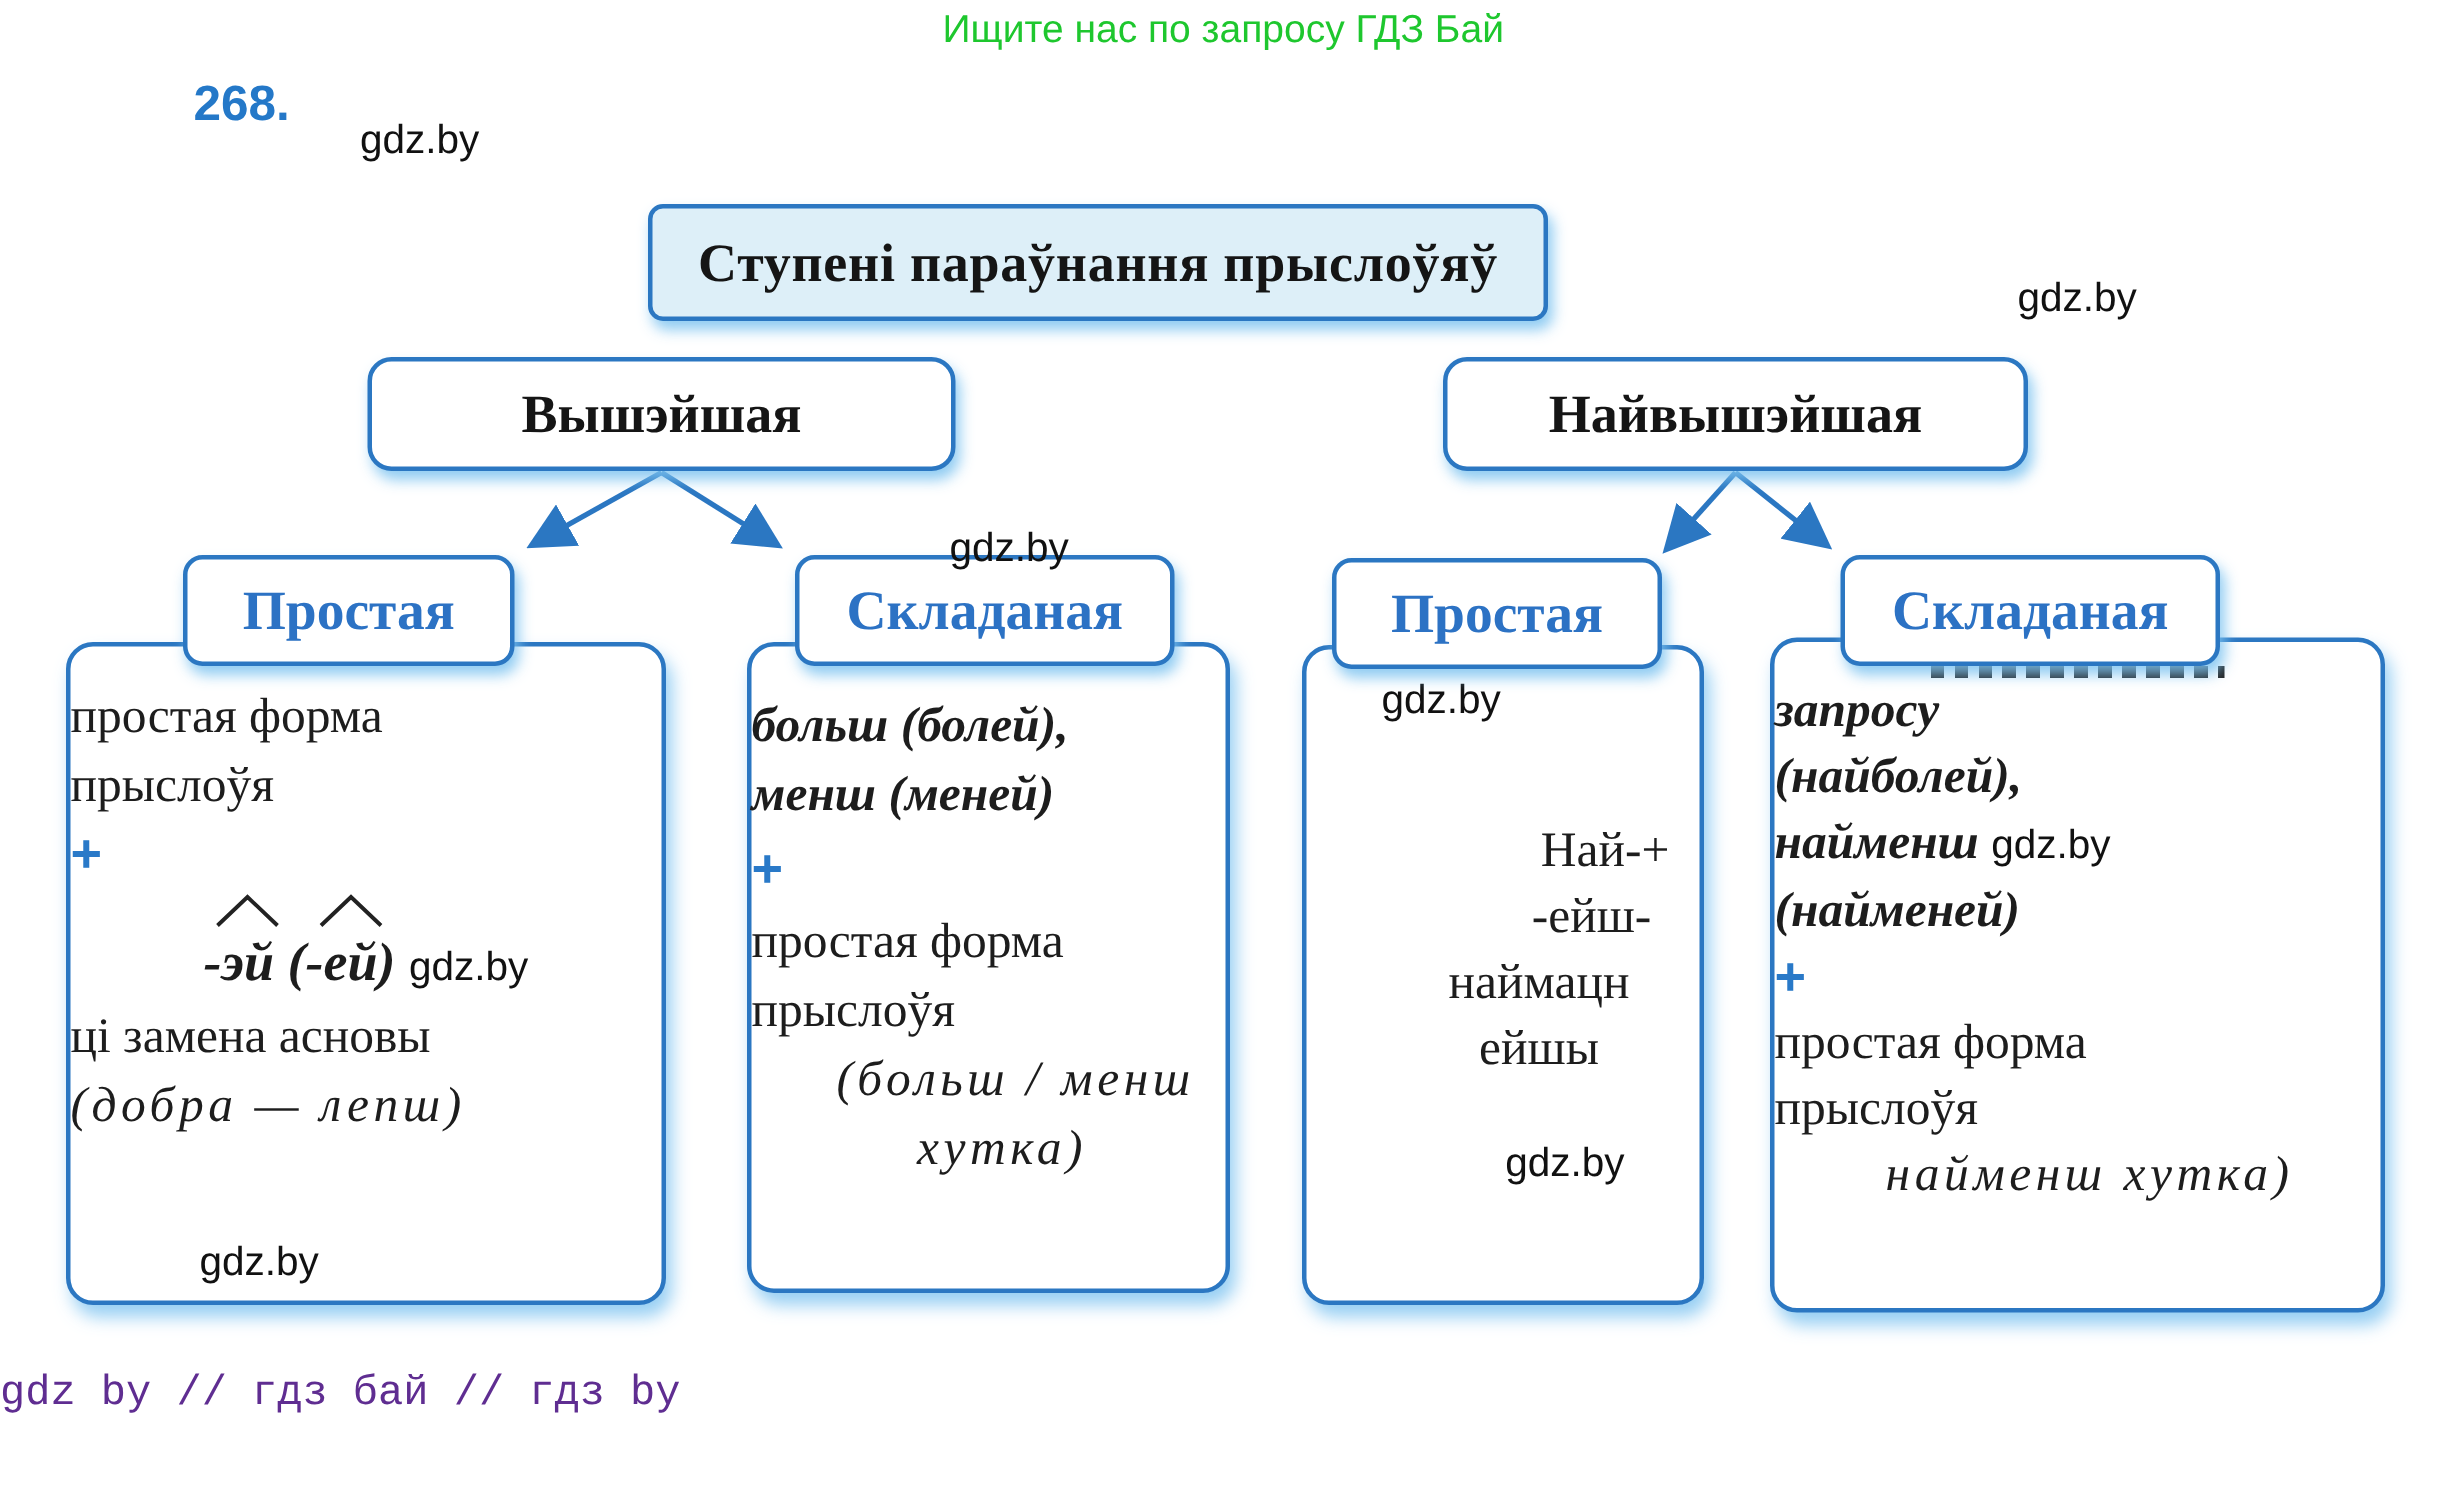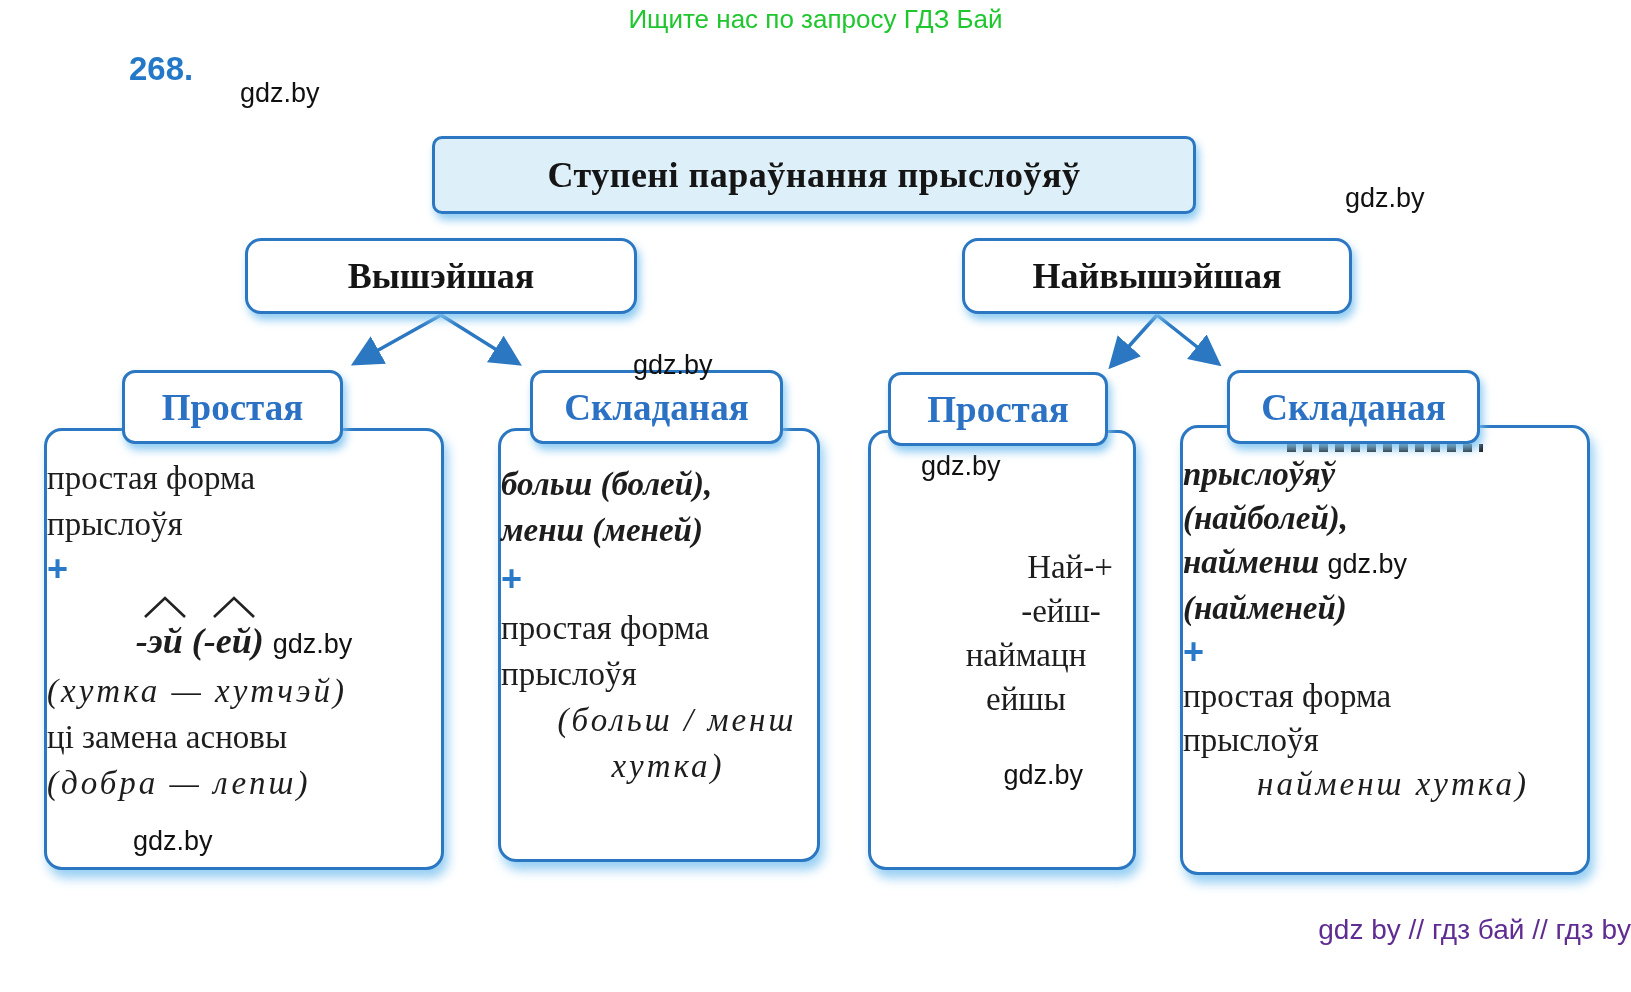--- a/index.html
+++ b/index.html
@@ -26,21 +26,21 @@
   }
 
   
   .node{
     position:absolute;background:#ffffff;border:3px solid #2b77c2;
     display:flex;align-items:center;justify-content:center;
     box-shadow:3px 6px 9px rgba(125,195,240,.85);
     z-index:3;box-sizing:border-box;
   }
   .title-node{
-    left:432px;top:136px;width:764px;height:78px;
+    left:432px;top:136px;width:600px;height:78px;
     background:#ddeff8;border-radius:10px;
   }
   .title-text{font-size:36px;font-weight:bold;color:#151515;letter-spacing:.5px;}
   .degree-node{height:76px;border-radius:16px;}
   .degree-higher{left:245px;top:238px;width:392px;text-align:center;}
   .degree-super{left:962px;top:238px;width:390px;}
   .degree-text{font-size:36px;font-weight:bold;color:#151515;}
   .label-node{height:74px;border-radius:13px;z-index:4;}
   .label-hs{left:122px;top:370px;width:221px;}
   .label-hc{left:530px;top:370px;width:253px;}
@@ -81,22 +81,22 @@
   .scribble{
     width:196px;height:8px;margin:0 auto 0 auto;
     background:repeating-linear-gradient(90deg,#222 0 9px,transparent 9px 16px);
   }
 
   
   #arrows{position:absolute;left:0;top:0;z-index:2;pointer-events:none;}
 
   
   .footer{
-    left:0;right:0;top:914px;text-align:right;
-    font-size:28px;color:#5f2d91;font-family:Liberation Sans, sans-serif;
+    left:0;right:0;top:914px;text-align:left;
+    font-size:28px;color:#5f2d91;font-family:Liberation Mono, monospace;
   }
 
   .in-wm{position:absolute;}
 </style>
 </head>
 <body>
 
 <div class="abs promo">Ищите нас по запросу ГДЗ Бай</div>
 
 <div class="abs exnum">268.</div>
@@ -147,21 +147,20 @@
   <span class="cline plus">+</span>
   <span class="suffix-line">
     <span>-</span><span class="stem"><svg class="caret-svg" width="46" height="24">
           <path d="M3 22 L23 3 L43 22" fill="none" stroke="#222" stroke-width="2.6"></path>
         </svg><span>эй</span></span>
     <span>(-</span><span class="stem"><svg class="caret-svg" width="46" height="24">
           <path d="M3 22 L23 3 L43 22" fill="none" stroke="#222" stroke-width="2.6"></path>
         </svg><span>ей</span></span><span>)</span>
     <span class="suffix-wm wm" style="font-size:27px;">gdz.by</span>
   </span>
-  <span class="cline it">(хутка — хутчэй)</span>
   <span class="cline">ці замена асновы</span>
   <span class="cline it">(добра — лепш)</span>
   <span class="in-wm wm" style="left:86px;bottom:10px;">gdz.by</span>
 </div>
 
 <div class="content-box cbox2">
   <span class="cline bi">больш (болей),</span>
   <span class="cline bi">менш (меней)</span>
   <span class="cline plus" style="margin:4px 0;">+</span>
   <span class="cline">простая форма</span>
@@ -176,21 +175,21 @@
     <span class="cline tight left-al" style="padding-left:88px;">Най-+</span>
     <span class="cline tight left-al" style="padding-left:70px;">-ейш-</span>
     <span class="cline tight left-al">наймацн</span>
     <span class="cline tight left-al">ейшы</span>
   </div>
   <span class="in-wm wm" style="right:50px;bottom:76px;">gdz.by</span>
 </div>
 
 <div class="content-box cbox4">
   <div class="scribble"></div>
-  <span class="cline tight bi">прыслоўяў</span>
+  <span class="cline tight bi">запросу</span>
   <span class="cline tight bi">(найболей),</span>
   <span class="cline tight"><span class="bi">найменш</span> <span class="wm" style="font-size:27px;">gdz.by</span></span>
   <span class="cline tight bi">(найменей)</span>
   <span class="cline plus">+</span>
   <span class="cline tight">простая форма</span>
   <span class="cline tight">прыслоўя</span>
   <span class="cline tight it left-al" style="padding-left:16px;">найменш хутка)</span>
 </div>
 
 <div class="abs footer">gdz by  //  гдз бай  //  гдз by</div>

